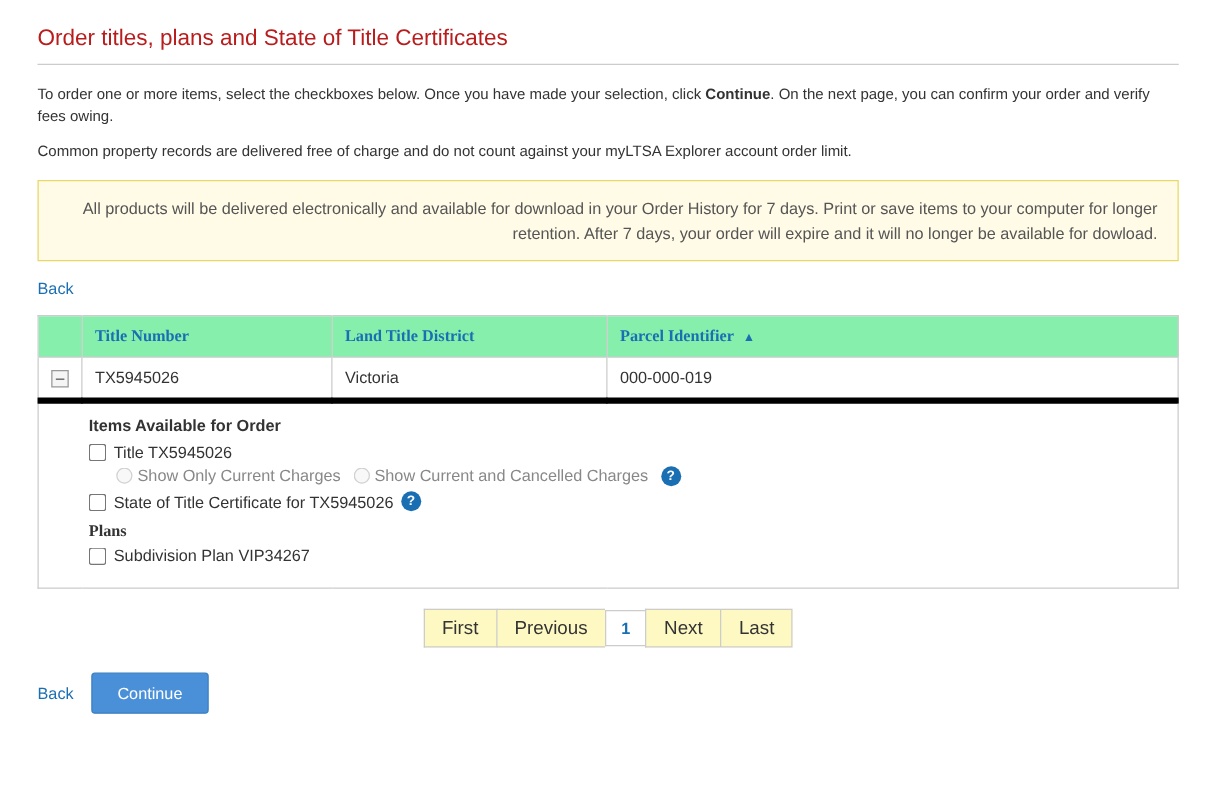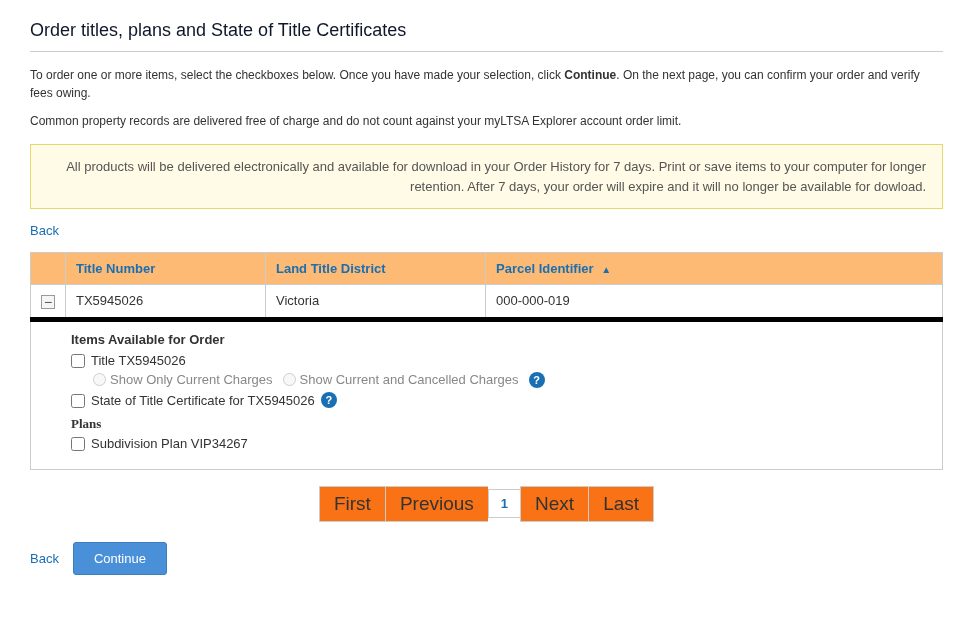--- a/index.html
+++ b/index.html
@@ -8,21 +8,21 @@
       font-size: 13px;
       color: #333;
       background: #fff;
       padding: 20px 30px;
       width: 973px;
       min-height: 629px;
     }
     h1 {
       font-size: 18px;
       font-weight: normal;
-      color: #0f172a;
+      color: #b91c1c;
       padding-bottom: 10px;
       border-bottom: 1px solid #ccc;
       margin-bottom: 14px;
     }
     .intro-text {
       margin-bottom: 10px;
       line-height: 1.5;
       font-size: 12px;
     }
     .intro-text strong {
@@ -46,21 +46,22 @@
       margin-bottom: 14px;
       cursor: pointer;
     }
     table {
       width: 100%;
       border-collapse: collapse;
       border: 1px solid #ccc;
       margin-bottom: 16px;
     }
     thead tr {
-      background-color: #fdba74;
+      background-color: #86efac;
+      font-family: Liberation Serif, serif;
     }
     thead th {
       text-align: left;
       padding: 8px 10px;
       color: #1a6fb3;
       font-size: 13px;
       font-weight: bold;
       border-right: 1px solid #ccc;
     }
     thead th:last-child { border-right: none; }
@@ -147,24 +148,24 @@
     
     .pagination {
       display: flex;
       justify-content: center;
       align-items: center;
       gap: 0;
       margin-bottom: 20px;
     }
     .pagination button {
       border: 1px solid #ccc;
-      background: #f97316;
+      background: #fef9c3;
       color: #333;
       padding: 6px 14px;
-      font-size: 19px;
+      font-size: 15px;
       cursor: pointer;
       border-right: none;
     }
     .pagination button:last-child { border-right: 1px solid #ccc; }
     .pagination .page-current {
       border: 1px solid #ccc;
       background: #fff;
       padding: 6px 12px;
       font-size: 13px;
       font-weight: bold;

